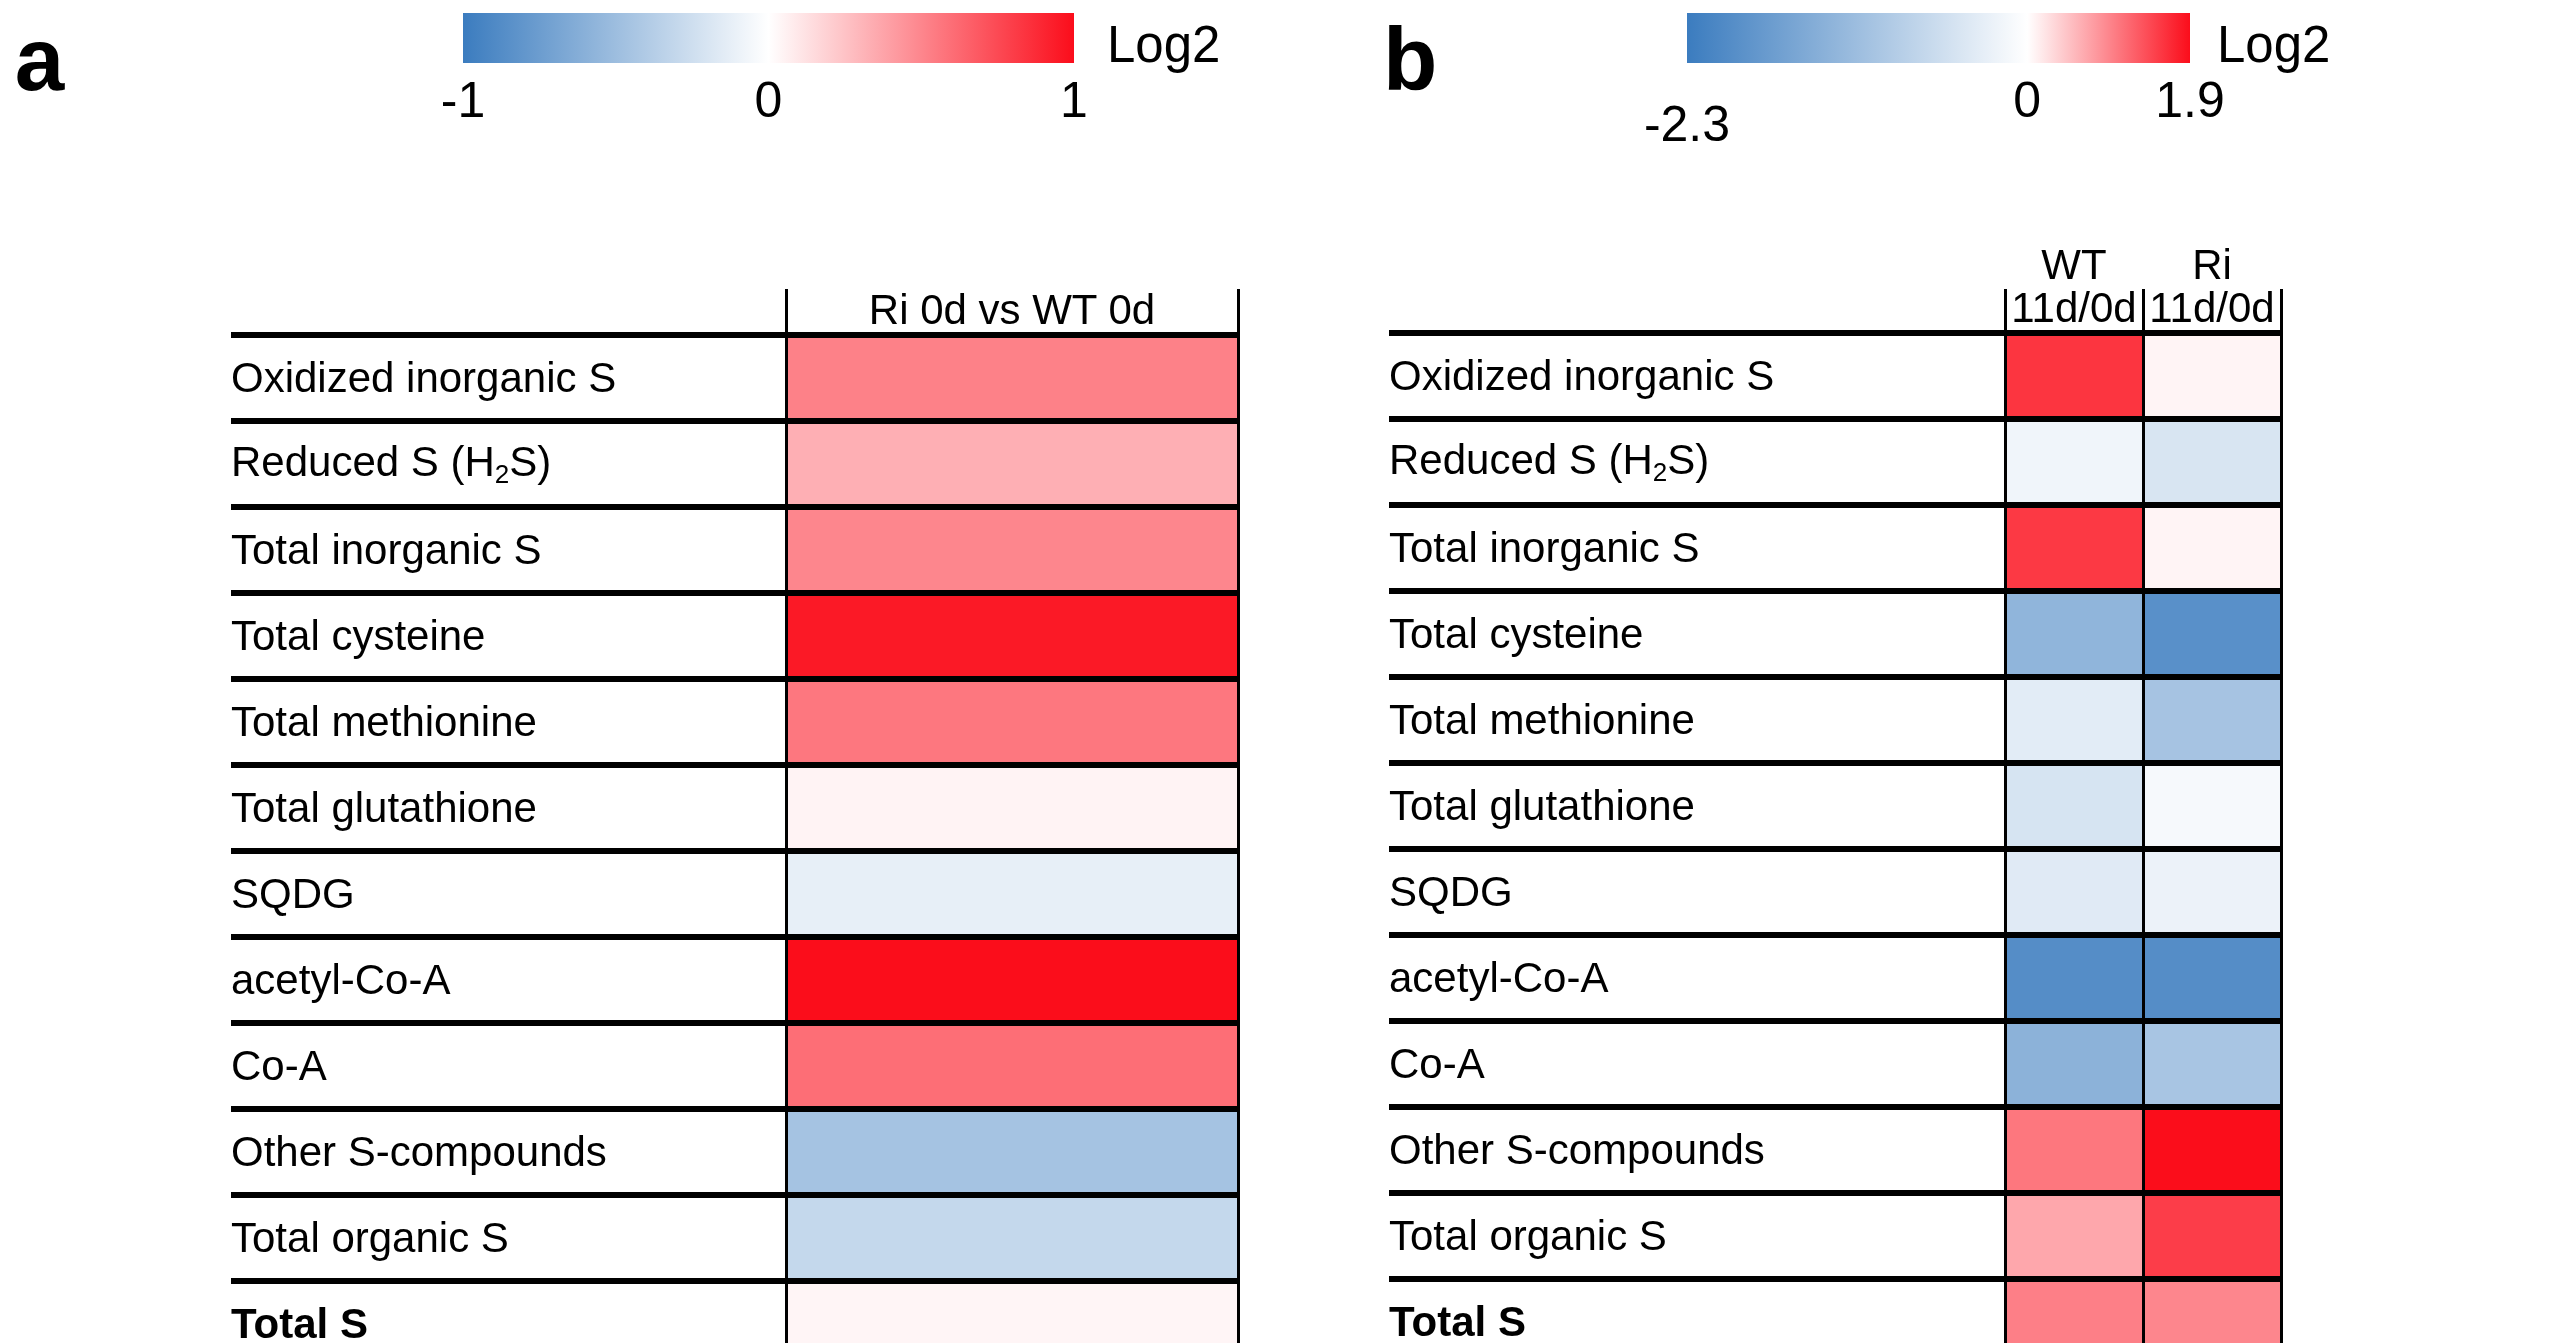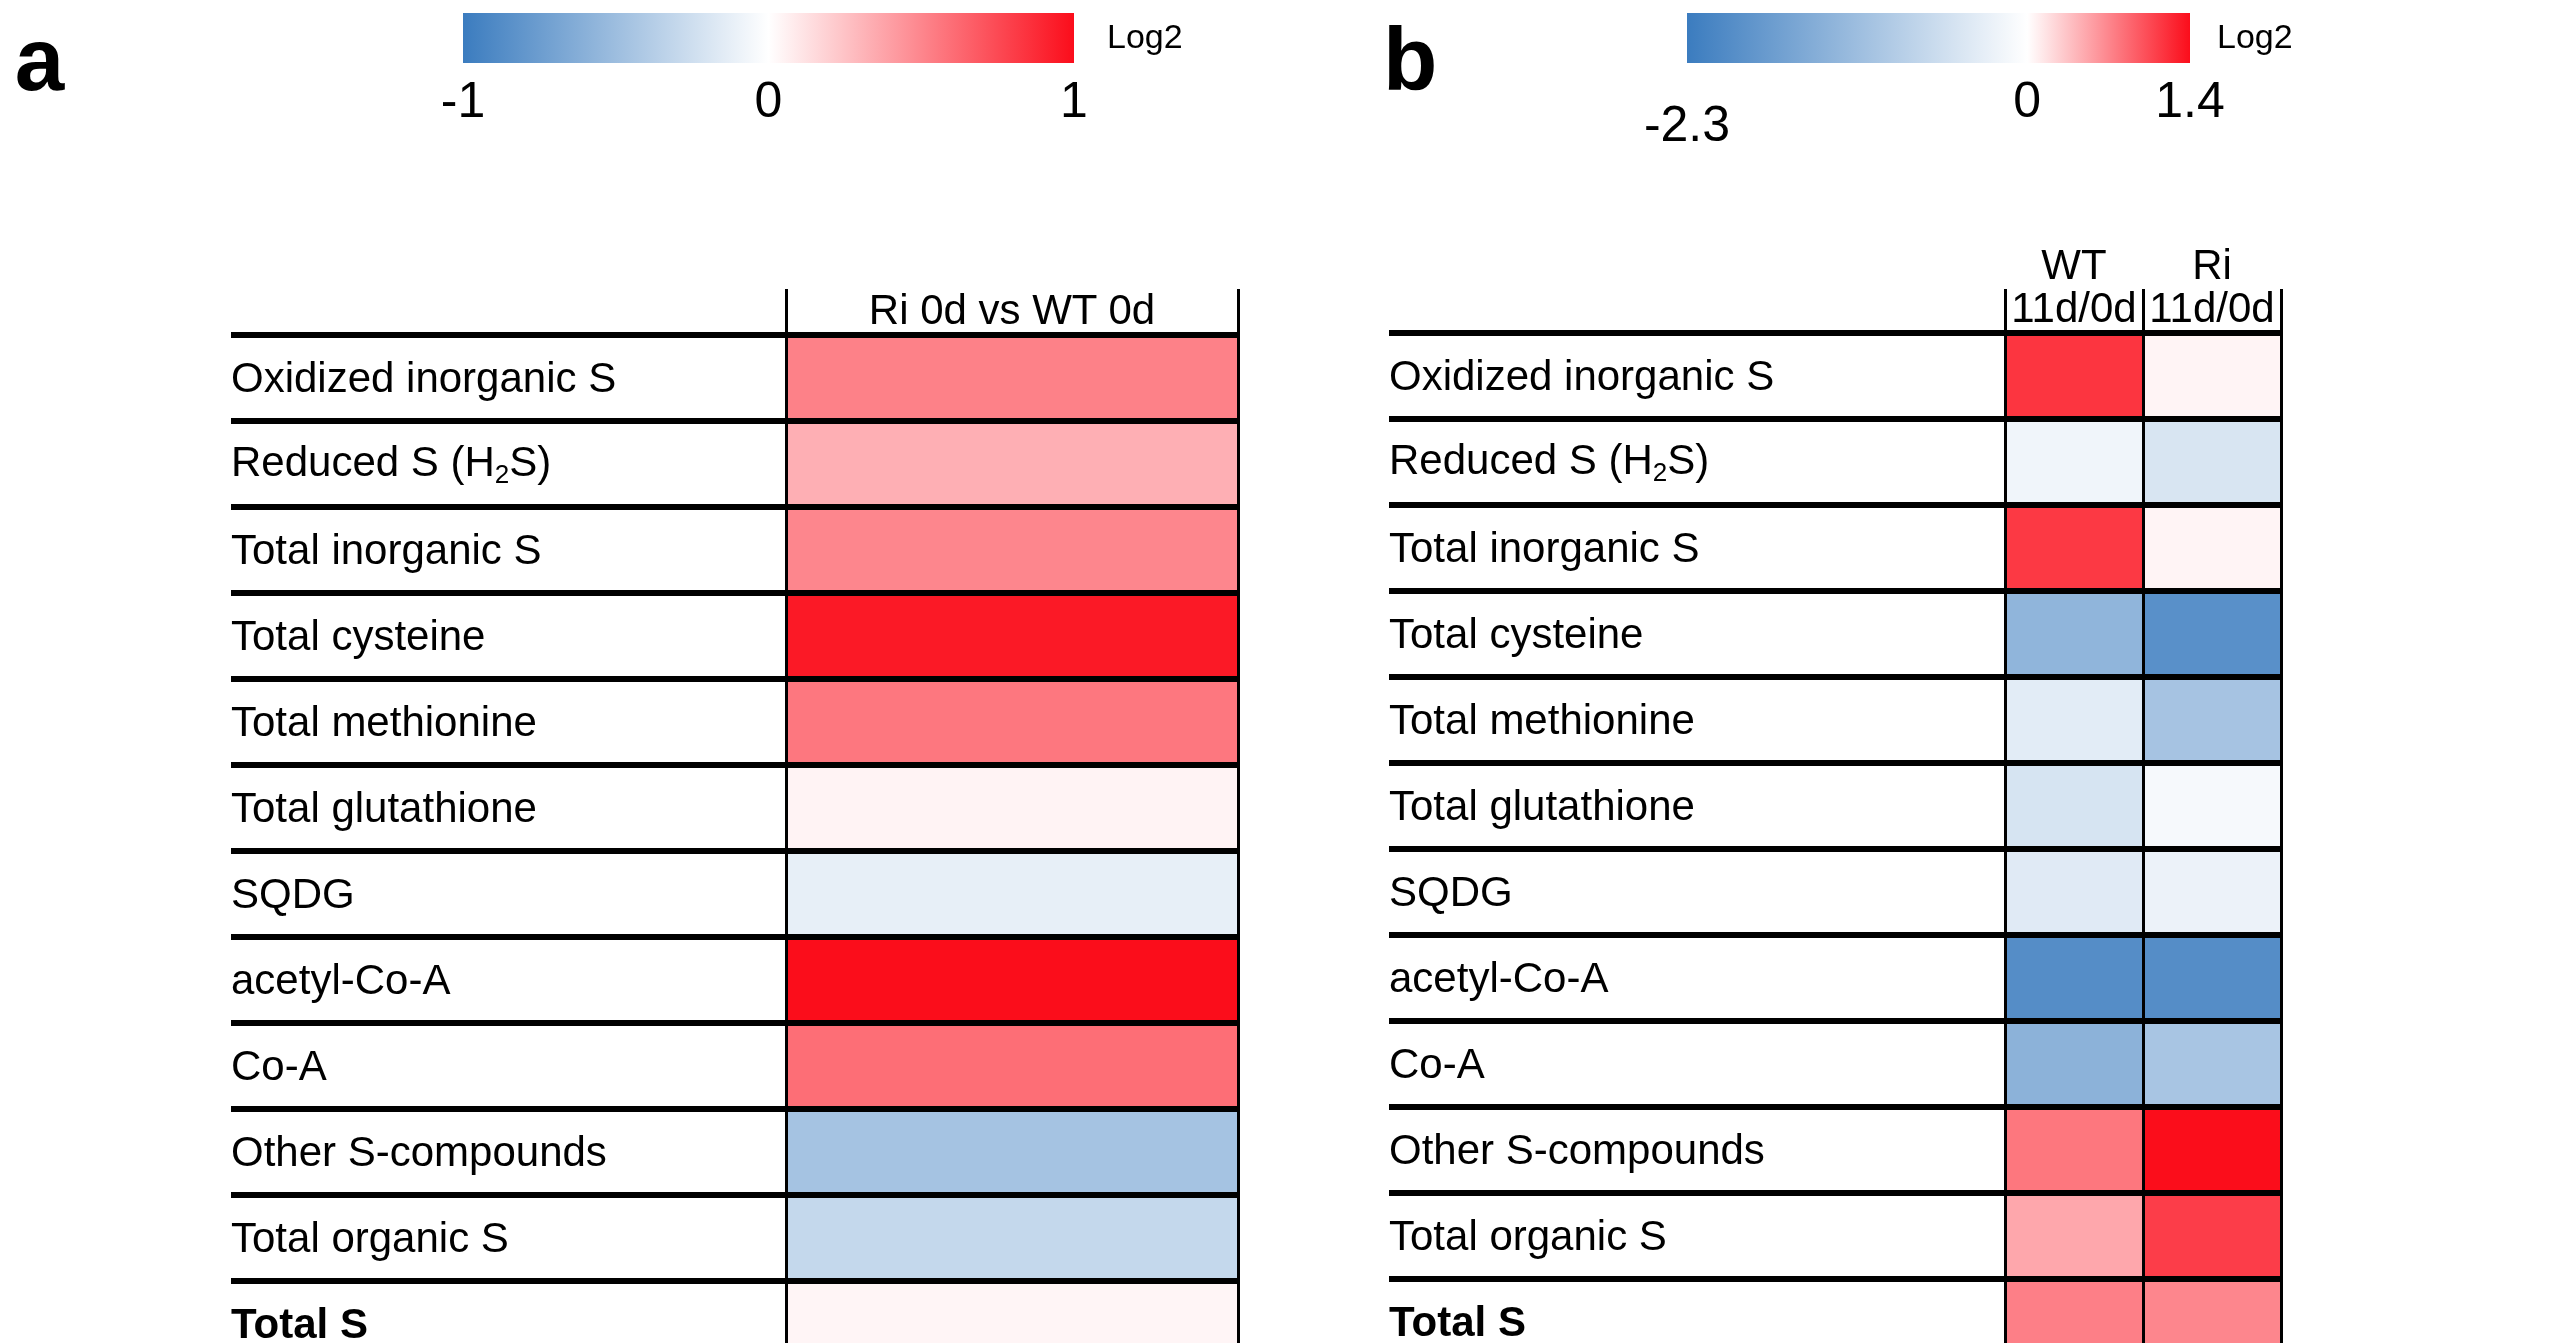--- a/index.html
+++ b/index.html
@@ -38,21 +38,21 @@
     position:absolute;
     top:0;
     font-size:50px;
     line-height:1;
     color:#000;
     transform:translateX(-50%);
     white-space:nowrap;
   }
   .cbar-title{
     position:absolute;
-    font-size:34px;
+    font-size:51px;
     line-height:1;
     color:#000;
     white-space:nowrap;
   }
 
   
   .table{
     position:absolute;
     border-collapse:collapse;
     table-layout:fixed;
@@ -186,21 +186,21 @@
 
 <div class="panel" id="panel-b">
 
   <div class="panel-letter" id="b-letter" style="left:75px;top:14.8px;">b</div>
 
   <div class="cbar-wrap" id="b-cbar-wrap" style="left:379px;top:13.4px;width:530px;">
     <div class="cbar" id="b-cbar" style="width: 503px; background: linear-gradient(to right, rgb(59, 124, 191) 0%, rgb(255, 255, 255) 67.65%, rgb(251, 13, 27) 100%);"></div>
     <div class="cbar-ticks" id="b-cbar-ticks" style="left:0;top:62px;width:503px;">
         <div class="cbar-tick" style="left: 0%; margin-top: 24px;">-2.3</div>
         <div class="cbar-tick" style="left: 67.65%;">0</div>
-        <div class="cbar-tick" style="left: 100%;">1.4</div>
+        <div class="cbar-tick" style="left: 100%;">1.9</div>
       </div>
     <div class="cbar-title" id="b-cbar-title" style="left:530px;top:5.4px;">Log2</div>
   </div>
 
   <table class="table" id="b-table" style="left:81px;top:289px;width:892px;">
     <colgroup>
         <col style="width:616px">
         <col style="width:138px">
         <col style="width:138px">
       </colgroup>

